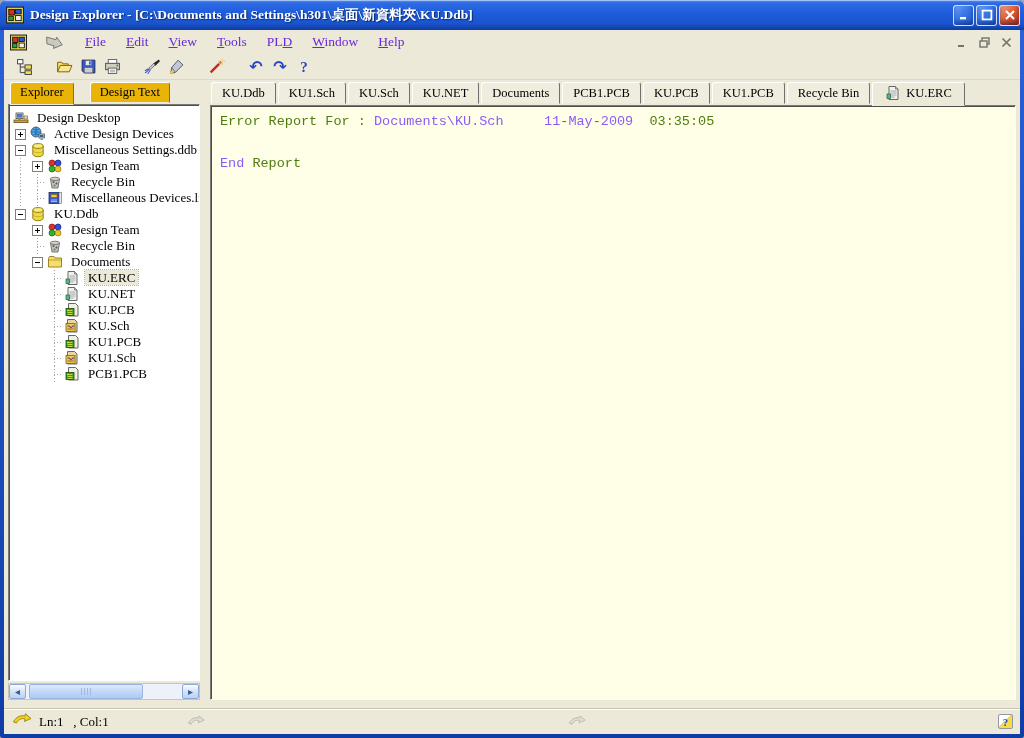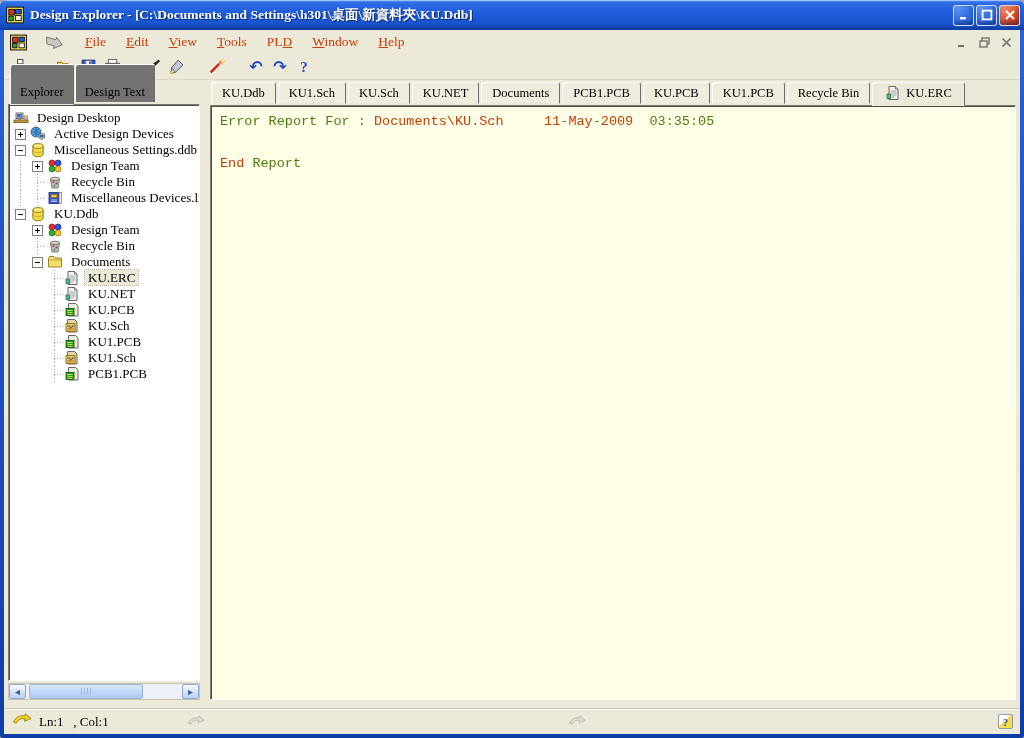--- a/index.html
+++ b/index.html
@@ -17,37 +17,37 @@
     border:1px solid rgba(255,255,255,.75);
     background:linear-gradient(135deg,#6FA3F5 0%,#3A78E8 45%,#2258C8 100%);box-shadow:inset 0 -3px 4px rgba(0,20,90,.45);}
   .tb-btn.close{background:linear-gradient(135deg,#F0A088 0%,#E05830 50%,#B83010 100%);}
   .tb-btn svg{display:block;}
   
   .app{position:absolute;left:4px;right:4px;top:30px;bottom:4px;background:#ECE9D8;display:flex;flex-direction:column;overflow:hidden;}
   
   .menubar{height:24px;display:flex;align-items:center;padding:0 4px 0 6px;}
   .app-mini{width:17px;height:17px;margin-right:16px;}
   .menu-arrow{width:22px;height:15px;margin-right:10px;}
-  .menu-item{font-size:13.5px;padding:2px 10px;color:#c2410c;}
+  .menu-item{font-size:13.5px;padding:2px 10px;color:#6d28d9;}
   .menu-item u{text-underline-offset:1px;}
   .mdi-btns{margin-left:auto;display:flex;gap:3px;}
   .mdi-btn{width:19px;height:15px;display:flex;align-items:center;justify-content:center;color:#73736B;}
   
   .toolbar{height:26px;display:flex;align-items:center;padding:0 2px 0 8px;border-bottom:1px solid #DCD8C8;}
   .tgroup{display:flex;align-items:center;margin-right:16px;}
   .tbtn{width:24px;height:23px;display:flex;align-items:center;justify-content:center;border:1px solid transparent;border-radius:2px;}
   .tbtn svg{display:block;}
   .uglyph{font-family:"DejaVu Sans","Liberation Sans",sans-serif;font-size:16px;font-weight:bold;color:#2646C8;line-height:1;}
   .qglyph{font-size:15px;font-weight:bold;color:#2646C8;line-height:1;}
   
   .main{flex:1;display:flex;padding:2px 4px 8px 4px;min-height:0;}
   .left-panel{width:192px;flex:none;display:flex;flex-direction:column;min-height:0;}
   .panel-tabs{height:21px;display:flex;align-items:flex-end;padding-left:2px;position:relative;z-index:2;}
-  .ptab{font-size:12.5px;padding:20px 9px 2px;background:#737373;border:1px solid;border-color:#FFF #6F6F6F #ECE9D8 #FFF;
-    border-radius:3px 3px 0 0;margin-right:1px;}
+  .ptab{font-size:12.5px;padding:2px 9px 2px;background:#eab308;border:1px solid;border-color:#FFF #6F6F6F #ECE9D8 #FFF;
+    border-radius:3px 3px 0 0;margin-right:16px;}
   .ptab.active{padding-bottom:4px;margin-bottom:-2px;}
   .tree-frame{flex:1;margin-top:1px;background:#FFF;border:1px solid;border-color:#7A7A72 #FFF #FFF #7A7A72;
     box-shadow:inset 1px 1px 0 #4E4E48;overflow:hidden;padding:5px 1px 2px 3px;}
   .tree-row{height:16px;display:flex;align-items:flex-start;white-space:nowrap;}
   .cell{width:17px;height:16px;position:relative;flex:none;}
   .cell.v::before{content:"";position:absolute;left:8px;top:0;bottom:0;width:1px;
     background-image:repeating-linear-gradient(to bottom,#A8A89C 0 1px,transparent 1px 3px);}
   .cell.line::before{content:"";position:absolute;left:8px;top:0;bottom:0;width:1px;
     background-image:repeating-linear-gradient(to bottom,#A8A89C 0 1px,transparent 1px 3px);}
   .cell.line::after{content:"";position:absolute;left:8px;top:8px;height:1px;right:0;
@@ -75,21 +75,21 @@
   .dtab{font-size:12.5px;padding:3px 10px 2px;background:#F0EDDE;border:1px solid;border-color:#FFF #6F6F6F #ECE9D8 #FFF;
     border-radius:3px 3px 0 0;margin-right:2px;white-space:nowrap;}
   .dtab.active{display:flex;align-items:center;gap:5px;padding:2px 12px 4px;margin-bottom:-2px;background:#ECE9D8;}
   .dtab .dticon{width:16px;height:16px;}
   .content-frame{flex:1;margin-top:1px;background:#FFFFE8;border:1px solid;border-color:#7A7A72 #FFF #FFF #7A7A72;
     box-shadow:inset 1px 1px 0 #4E4E48;overflow:hidden;}
   .report{font-family:"Liberation Mono","DejaVu Sans Mono",monospace;font-size:13.5px;line-height:14px;
     padding:9px 4px 0 9px;white-space:pre;}
   .c-r{color:#4d7c0f;}
   .c-o{color:#7E7E00;}
-  .c-k{color:#c2410c;}
+  .c-k{color:#8b5cf6;}
   
   .statusbar{height:26px;flex:none;display:flex;align-items:center;padding:0 8px;position:relative;
     border-top:1px solid #C8C4B4;box-shadow:inset 0 1px 0 #FFFFFF;font-size:13px;}
   .sb-pos{margin-left:7px;white-space:pre;}
   .sb-arrow{position:absolute;top:6px;}
   .help-box{position:absolute;right:7px;top:5px;width:15px;height:15px;border:1px solid #9098A8;border-radius:2px;
     background:linear-gradient(135deg,#FFFFFF 45%,#F4DC48 45%);display:flex;align-items:center;justify-content:center;
     font-size:11px;font-weight:bold;color:#2048C0;}
 </style>
 </head>

